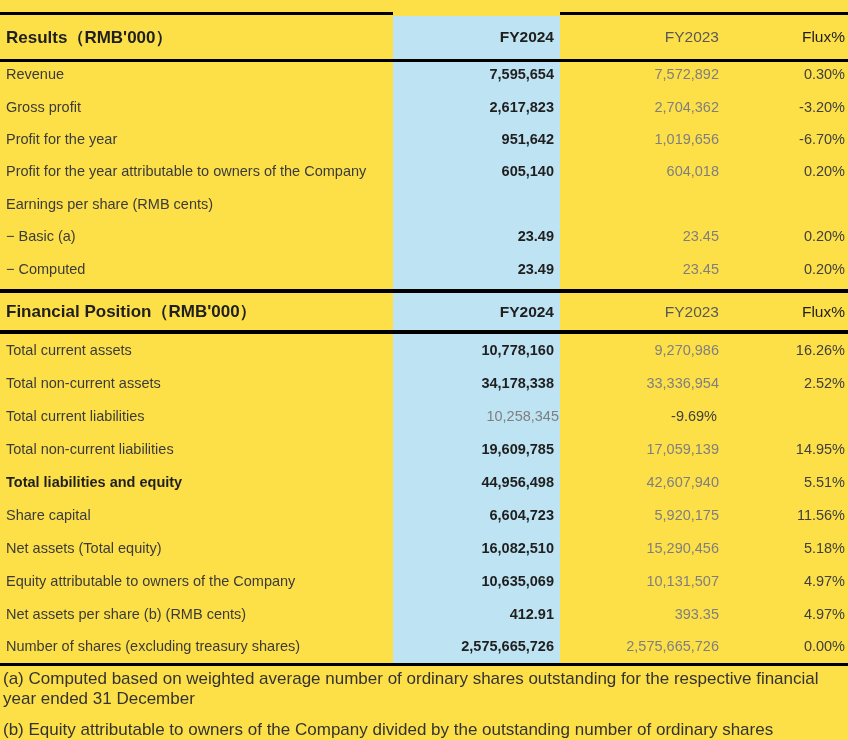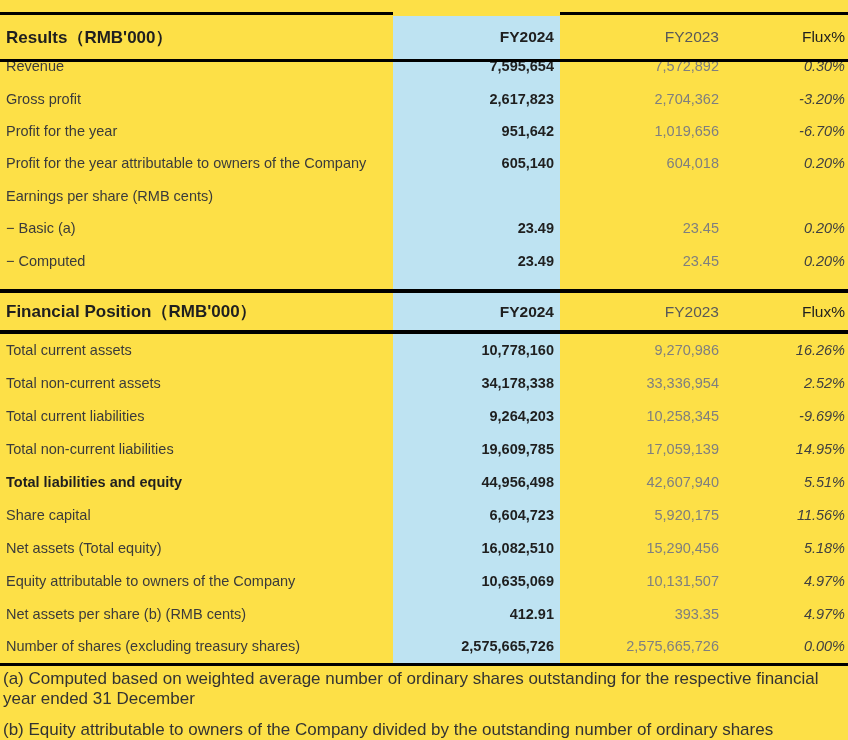--- a/index.html
+++ b/index.html
@@ -26,29 +26,29 @@
   }
   .hdr-row { position:absolute; left:0; width:848px; }
   .hdr-results { top:15px; height:44px; }
   .hdr-finpos  { top:293px; height:37px; }
   .hdr-title { font-size:17px; font-weight:bold; color:#1f1f1f; padding-left:6px; }
   .hdr-2024  { font-size:15.5px; font-weight:bold; color:#1f1f1f; text-align:right; padding-right:6px;margin-left:27px; }
   .hdr-2023  { font-size:15.5px; color:#595959; text-align:right; padding-right:1px; }
   .hdr-flux  { font-size:15.5px; font-weight:normal; color:#1f1f1f; text-align:right; padding-right:3px; }
 
   .rows { position:absolute; left:0; width:848px; }
-  .rows-results { top:50px;border-radius:18px; }
+  .rows-results { top:58px;border-radius:18px; }
   .rows-finpos  { top:334px; }
   .rows-results .row { height:32.4px; }
   .rows-finpos  .row { height:32.9px; }
   .row { font-size:14.5px; }
   .row .label { color:#3b3b3b; padding-left:6px; }
   .row .v2024 { font-weight:bold; color:#1f1f1f; text-align:right; padding-right:6px; }
   .row .v2023 { color:#7f7f7f; text-align:right; padding-right:1px; }
-  .row .flux  { color:#404040; text-align:right; padding-right:3px;font-style:italic; }
+  .row .flux  { color:#404040; text-align:right; padding-right:3px; }
   .row.strong .label { font-weight:bold; color:#1f1f1f; }
 
   .footnotes { position:absolute; left:0; top:669px; width:848px; z-index:2; }
   .footnote { font-size:17px; color:#333333; line-height:20px;
               padding:0 2px 0 3px; margin:0 0 11px 0; }
 </style>
 </head>
 <body>
 
 <div class="page">
@@ -129,21 +129,20 @@
       <div class="flux">16.26%</div>
     </div>
     <div class="grid row">
       <div class="label">Total non-current assets</div>
       <div class="v2024">34,178,338</div>
       <div class="v2023">33,336,954</div>
       <div class="flux">2.52%</div>
     </div>
     <div class="grid row">
       <div class="label">Total current liabilities</div>
-      <div class="v2024">9,264,203</div>
       <div class="v2023">10,258,345</div>
       <div class="flux">-9.69%</div>
     </div>
     <div class="grid row">
       <div class="label">Total non-current liabilities</div>
       <div class="v2024">19,609,785</div>
       <div class="v2023">17,059,139</div>
       <div class="flux">14.95%</div>
     </div>
     <div class="grid row strong">

